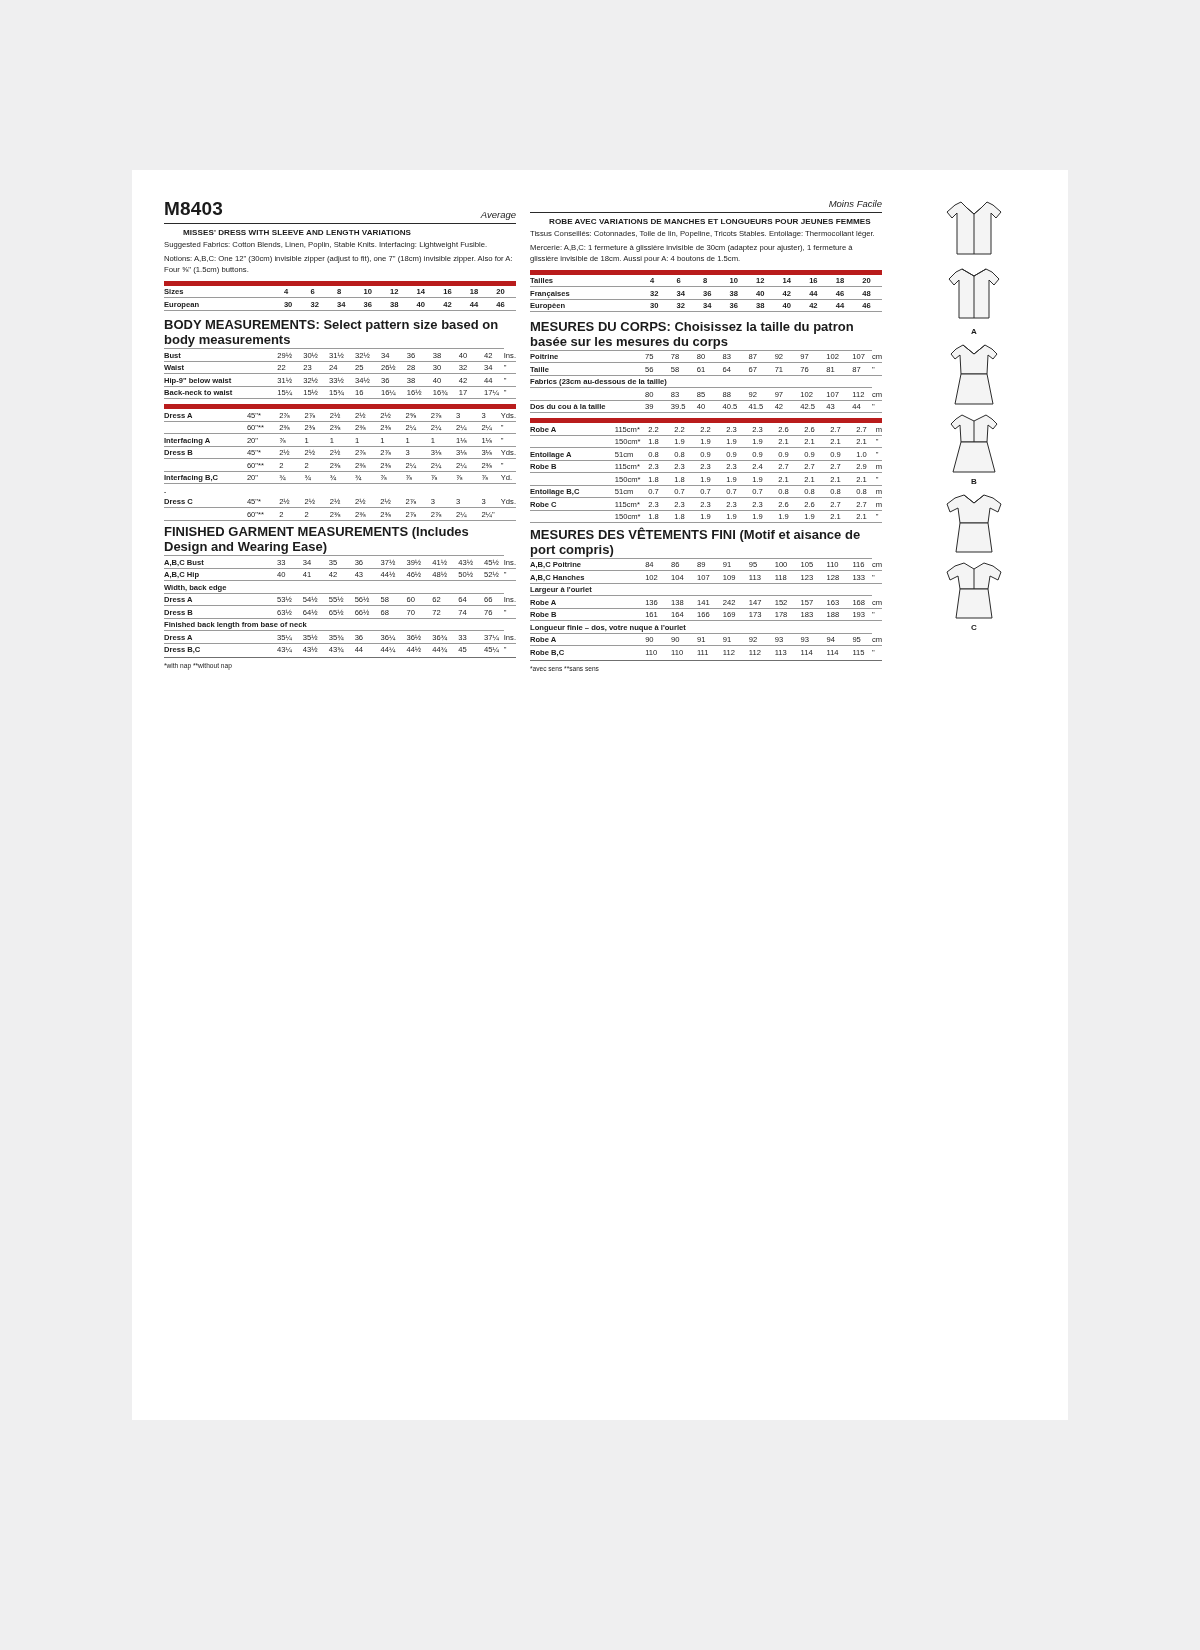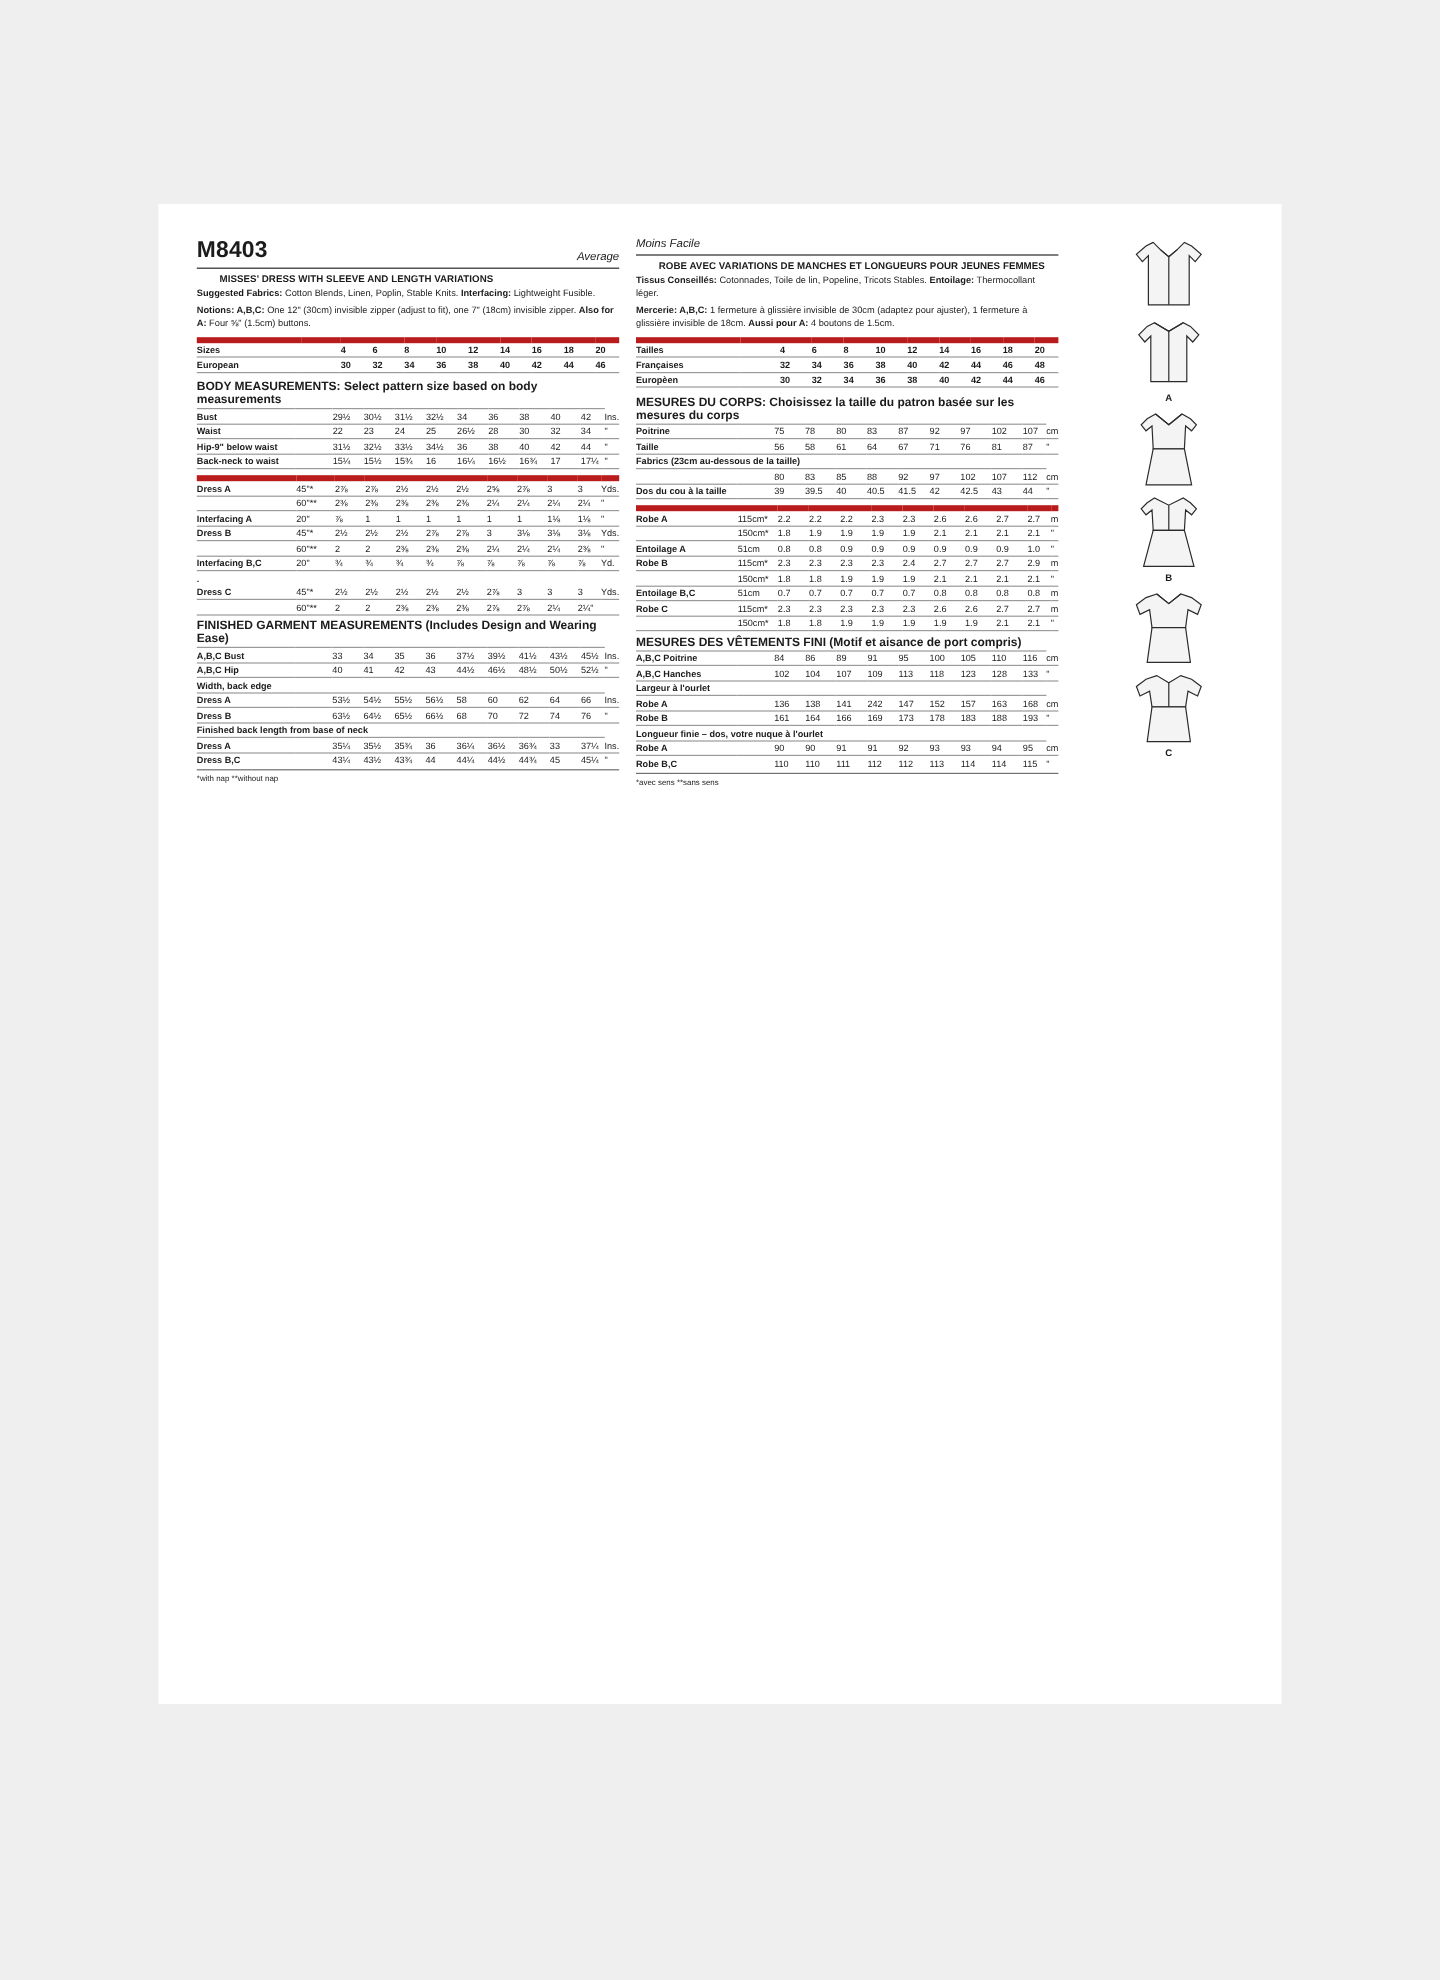--- a/index.html
+++ b/index.html
@@ -24,28 +24,28 @@
 
   
   .hdr{display:flex;align-items:flex-end;justify-content:space-between;}
   .code{font-size:19px;font-weight:bold;letter-spacing:0.2px;}
   .diff{font-size:9.5px;font-style:italic;}
   .rule{height:1px;background:#2a2a2a;margin-top:3px;}
   .rule-thin{height:1px;background:#6f6f6f;margin-top:2px;}
 
   .title{font-size:8.1px;font-weight:bold;margin-top:4px;letter-spacing:0.05px;padding-left:19px;}
   .para{font-size:7.7px;line-height:1.42;margin-top:3px;}
-  .para b{font-weight:bold;}
+  .para b{font-weight:normal;}
 
   table{border-collapse:collapse;width:100%;font-size:7.6px;}
   td,th{padding:0;text-align:left;vertical-align:bottom;}
   .tbl{margin-top:0;}
   .row-h{font-weight:bold;}
   .lbl{font-weight:bold;}
-  .sec{font-weight:bold;font-size:10px;}
+  .sec{font-weight:bold;font-size:13px;}
   tr.line > td{border-bottom:1px solid #9a9a9a;padding-bottom:1px;padding-top:1.5px;}
   tr.noline > td{padding-bottom:1px;padding-top:1.5px;}
   tr.top > td{border-top:5px solid #b91c1c;}
   .foot{font-size:6.6px;margin-top:4px;}
   .spacer{height:5px;}
 
   
   .w-lbl{width:88px;}
   .w-sub{width:34px;}
   .w-num{width:27px;}
@@ -448,21 +448,21 @@
             <td>45¼</td>
             <td>"</td>
           </tr>
         </tbody>
       </table>
       <div class="rule-thin"></div>
       <div class="foot">*with nap   **without nap</div>
     </div>
 
     <div class="col col-fr">
-      <div class="hdr" style="justify-content:flex-start">
+      <div class="hdr" style="justify-content:flex-end">
         <span class="diff">Moins Facile</span>
       </div>
       <div class="rule"></div>
 
       <div class="title">ROBE AVEC VARIATIONS DE MANCHES ET LONGUEURS POUR JEUNES FEMMES</div>
 
       <div class="para">
         <b>Tissus Conseillés:</b><span> Cotonnades, Toile de lin, Popeline, Tricots Stables. </span><b>Entoilage:</b><span> Thermocollant léger.</span>
       </div>
 

